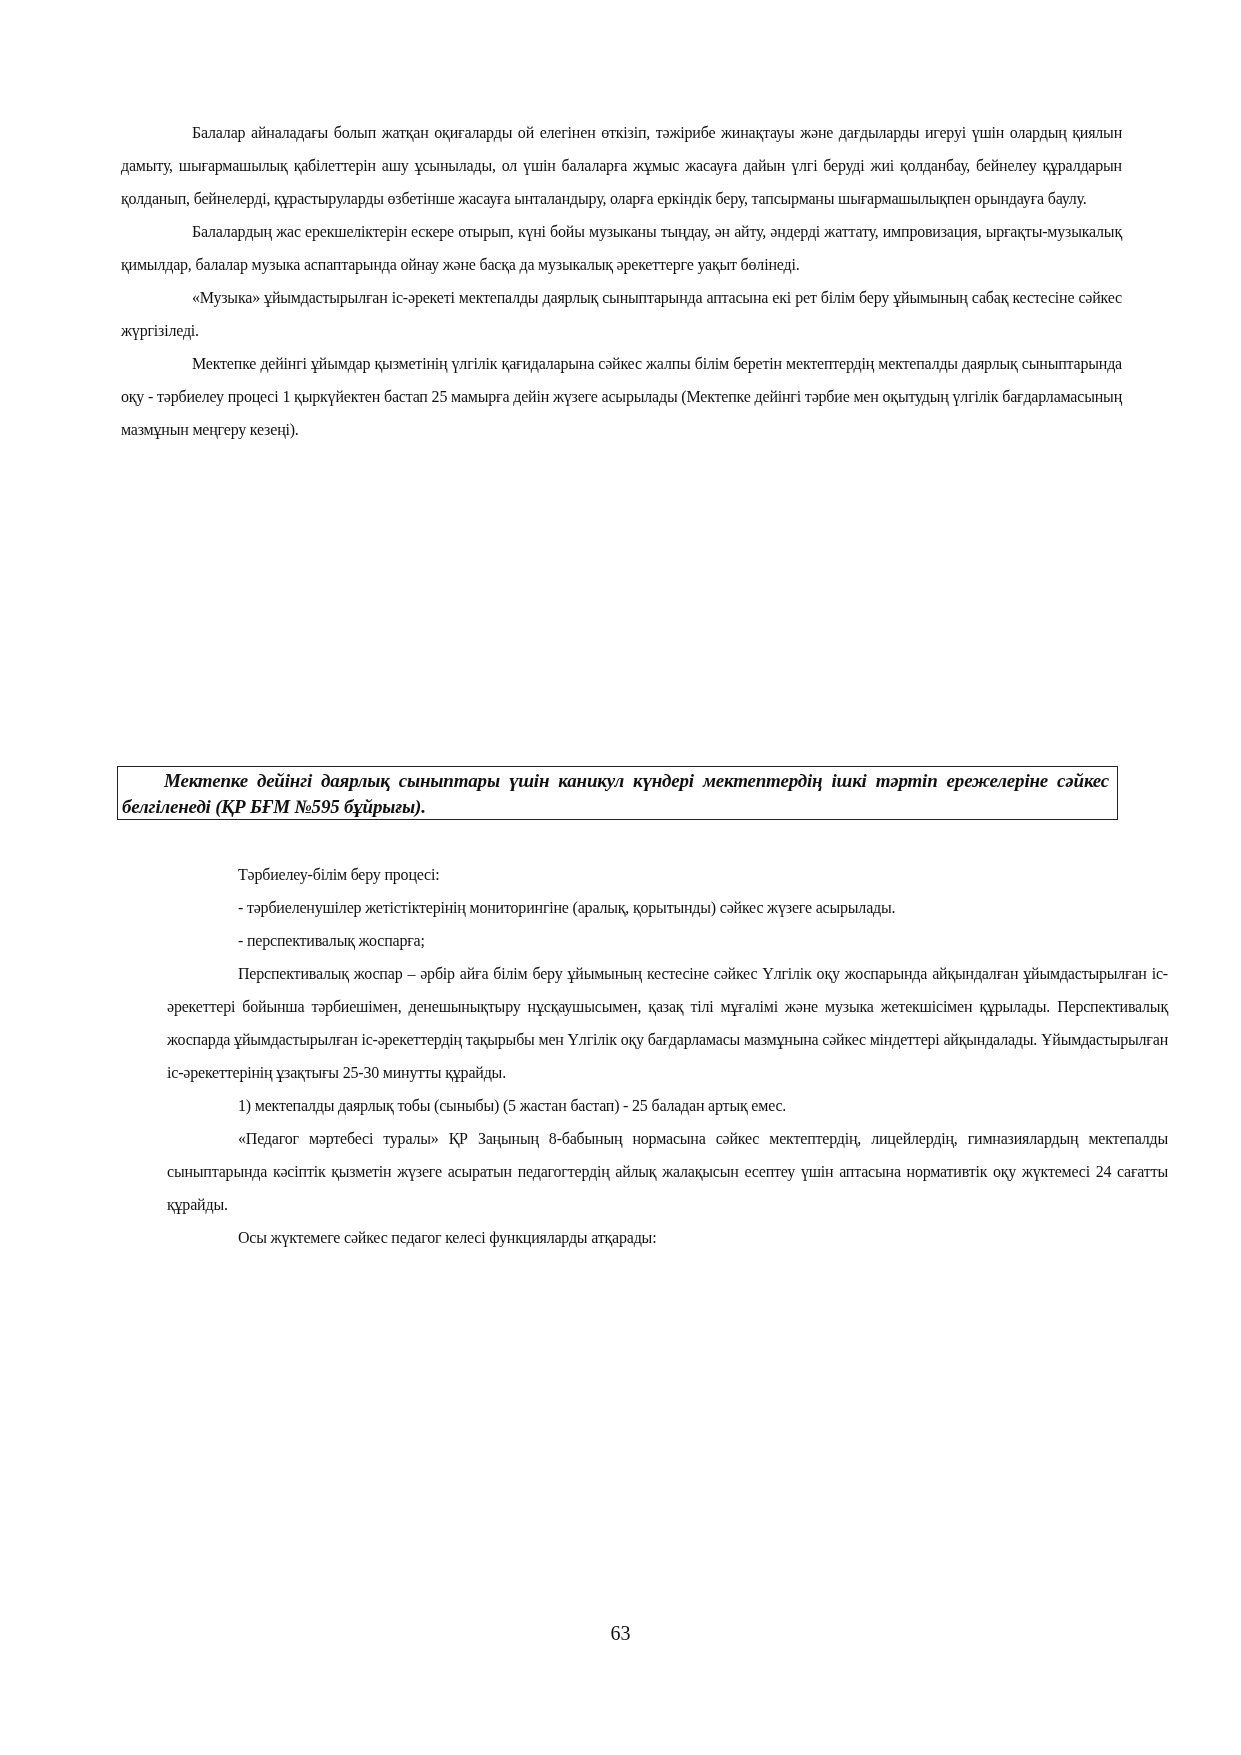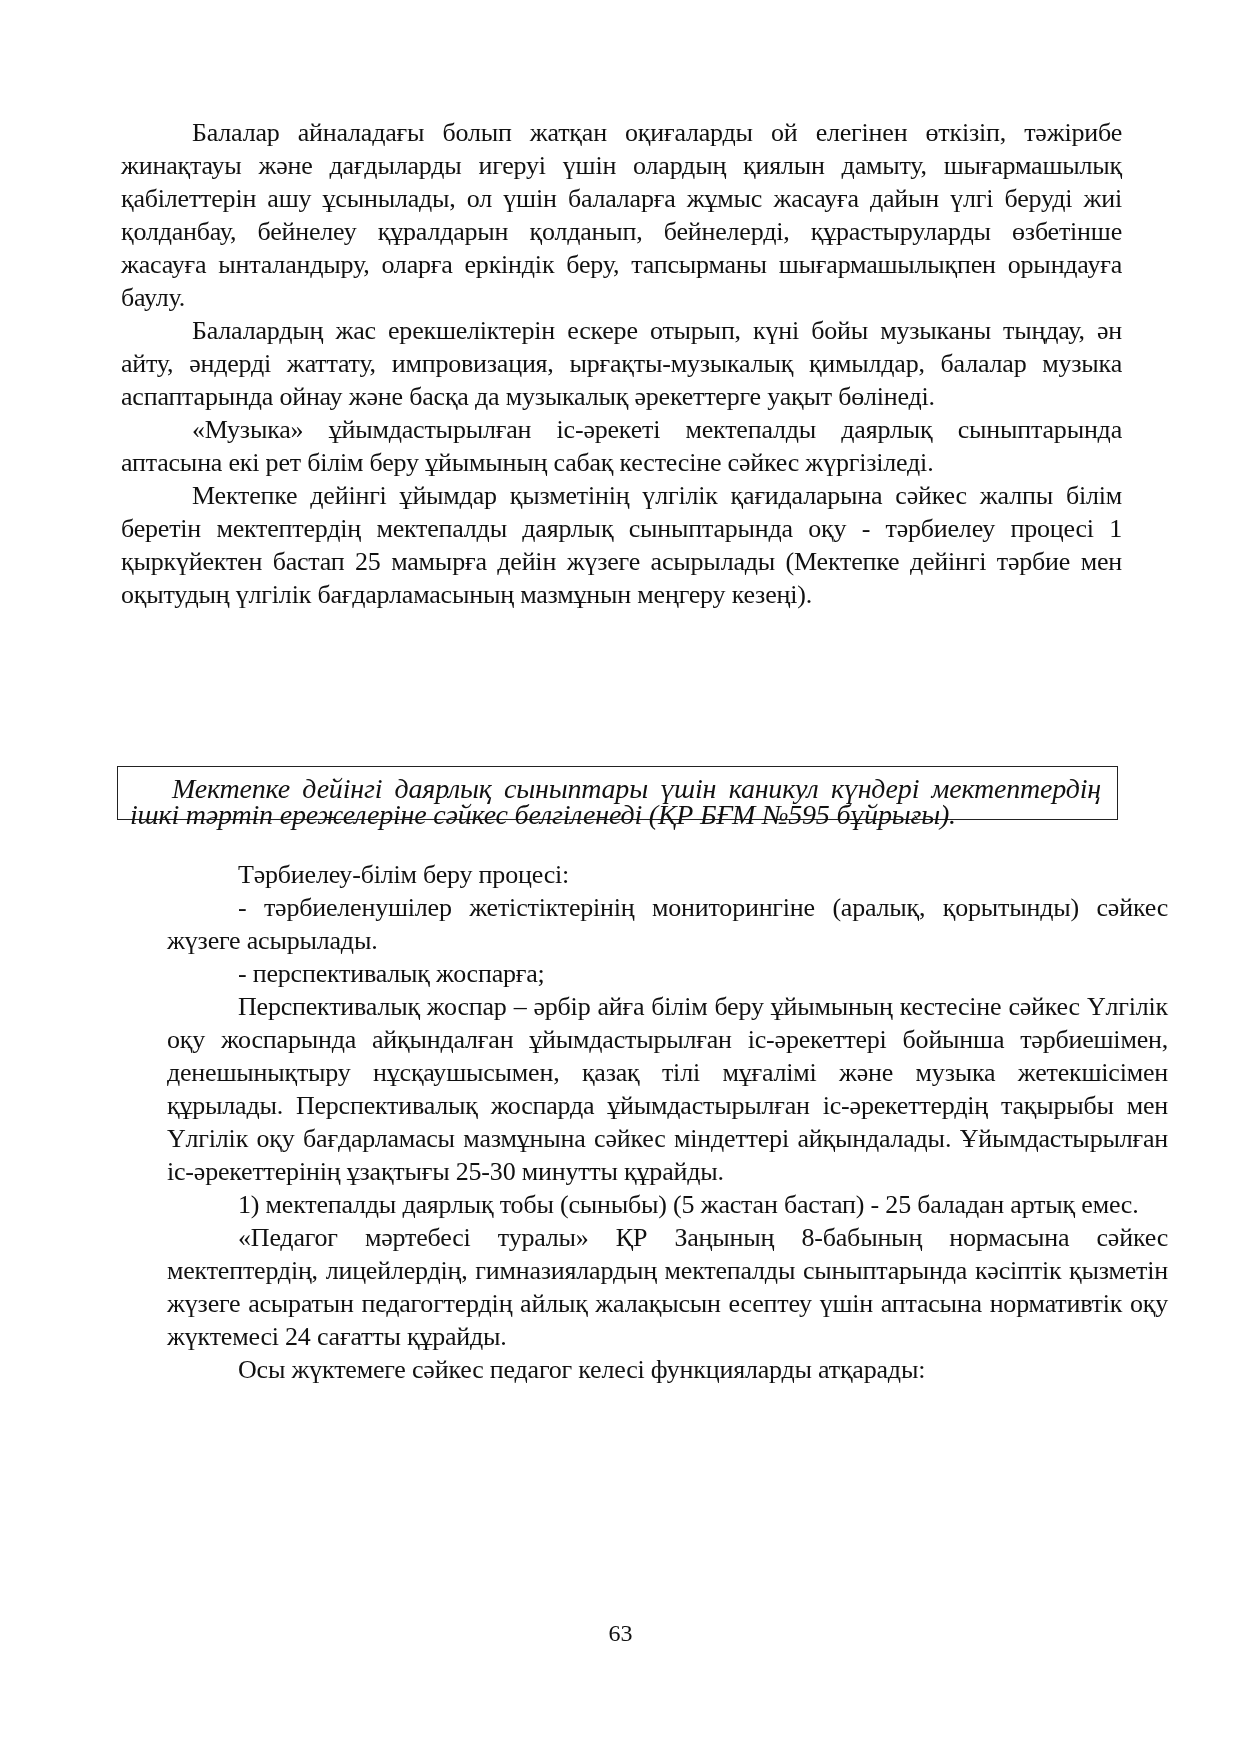--- a/index.html
+++ b/index.html
@@ -16,45 +16,46 @@
       font-family: "Liberation Serif", "DejaVu Serif", serif;
     }
     .page {
       position: absolute;
       left: 121px;
       top: 116px;
       width: 1001px;
     }
     .para {
       margin: 0;
-      font-size: 26px;
+      font-size: 16px;
       line-height: 33px;
       text-align: justify;
       text-indent: 71px;
       letter-spacing: -0.2px;
       word-spacing: 0px;
     }
     .note-box {
       position: absolute;
       left: 117px;
       top: 766px;
       width: 1001px;
       height: 54px;
       border: 1.5px solid #222222;
       box-sizing: border-box;
       padding: 1px 8px 0 4px;
     }
     .note-text {
-      margin: 8px;
+      margin: 0;
       font-style: italic;
-      font-size: 28px;
+      font-size: 19px;
       line-height: 26px;
       text-align: justify;
       text-indent: 42px;
       letter-spacing: -0.2px;
+      font-weight: bold;
     }
     .lower {
       position: absolute;
       left: 121px;
       top: 858px;
       width: 1001px;
       margin-left: 46px;
     }
     .check-item {
       position: relative;
@@ -62,21 +63,21 @@
     .check-item .check {
       display: inline-block;
       width: 74px;
     }
     .page-number {
       position: absolute;
       left: 0;
       width: 1241px;
       top: 1621px;
       text-align: center;
-      font-size: 24px;
+      font-size: 20px;
       line-height: 24px;
     }
   </style>
 </head>
 <body>
 
 <div class="page">
   <p class="para">Балалар айналадағы болып жатқан оқиғаларды ой елегінен өткізіп, тәжірибе жинақтауы және дағдыларды игеруі үшін олардың қиялын дамыту, шығармашылық қабілеттерін ашу ұсынылады, ол үшін балаларға жұмыс жасауға дайын үлгі беруді жиі қолданбау,   бейнелеу құралдарын қолданып, бейнелерді, құрастыруларды өзбетінше жасауға ынталандыру, оларға еркіндік беру, тапсырманы шығармашылықпен орындауға баулу.</p>
   <p class="para">Балалардың жас ерекшеліктерін ескере отырып, күні бойы музыканы тыңдау, ән айту, әндерді жаттату, импровизация, ырғақты-музыкалық қимылдар, балалар музыка аспаптарында ойнау және басқа да музыкалық әрекеттерге уақыт бөлінеді.</p>
   <p class="para">«Музыка» ұйымдастырылған іс-әрекеті мектепалды даярлық сыныптарында  аптасына екі рет білім беру ұйымының сабақ кестесіне сәйкес жүргізіледі.</p>

